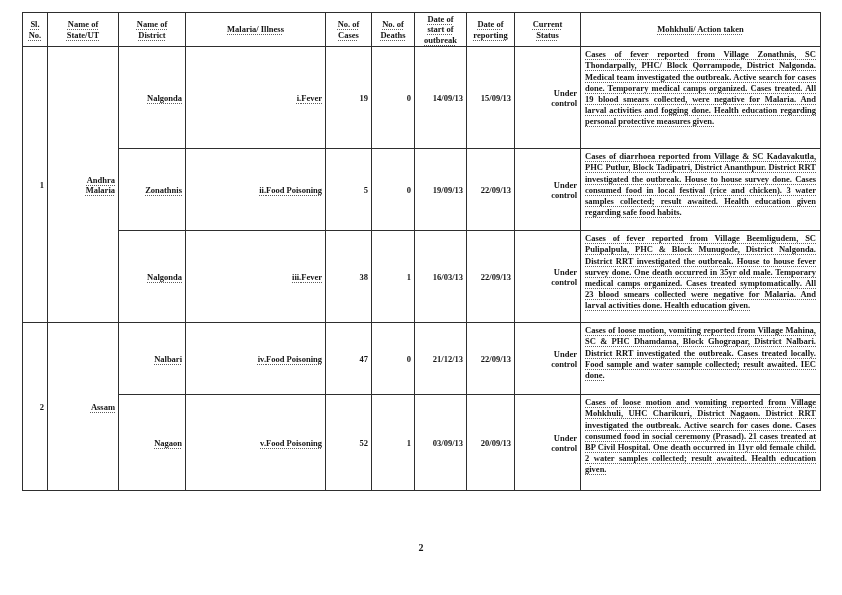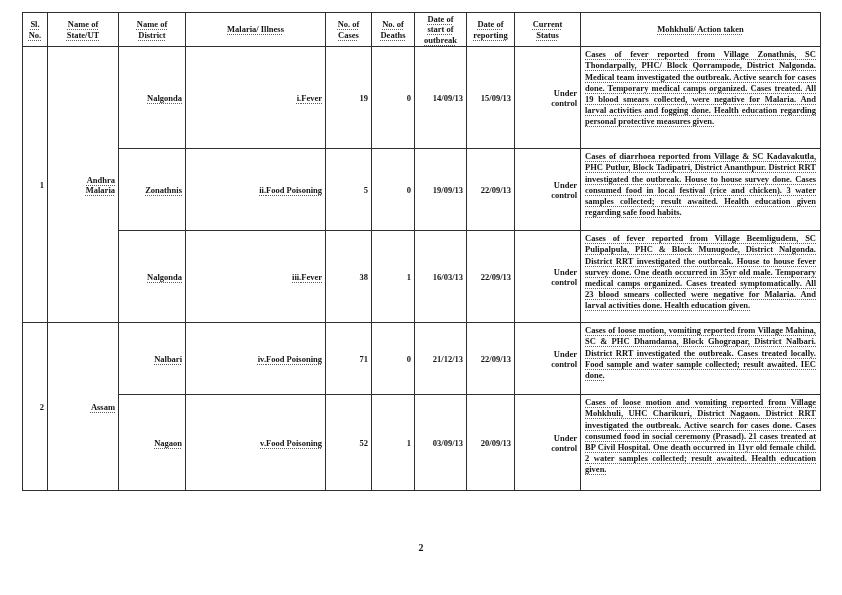--- a/index.html
+++ b/index.html
@@ -138,21 +138,21 @@
         <td class="center"><span class="prelines">Under
 control</span></td>
         <td class="comments"><span class="du">Cases of fever reported from Village Beemligudem, SC Pulipalpula, PHC &amp; Block Munugode, District Nalgonda. District RRT investigated the outbreak. House to house fever survey done. One death occurred in 35yr old male. Temporary medical camps organized. Cases treated symptomatically. All 23 blood smears collected were negative for Malaria. And larval activities done. Health education given.</span></td>
       </tr>
 
       <tr style="height:72px">
         <td class="center" rowspan="2"><span>2</span></td>
         <td class="center" rowspan="2"><span class="du prelines">Assam</span></td>
         <td class="center"><span class="du">Nalbari</span></td>
         <td class="disease"><span class="roman du">iv.</span><span class="du">Food Poisoning</span></td>
-        <td class="center"><span>71</span></td>
+        <td class="center"><span>47</span></td>
         <td class="center"><span>0</span></td>
         <td class="center"><span>21/12/13</span></td>
         <td class="center"><span>22/09/13</span></td>
         <td class="center"><span class="prelines">Under
 control</span></td>
         <td class="comments"><span class="du">Cases of loose motion, vomiting reported from Village Mahina, SC &amp; PHC Dhamdama, Block Ghograpar, District Nalbari. District RRT investigated the outbreak. Cases treated locally. Food sample and water sample collected; result awaited. IEC done.</span></td>
       </tr>
       <tr style="height:96px">
         <td class="center"><span class="du">Nagaon</span></td>
         <td class="disease"><span class="roman du">v.</span><span class="du">Food Poisoning</span></td>

